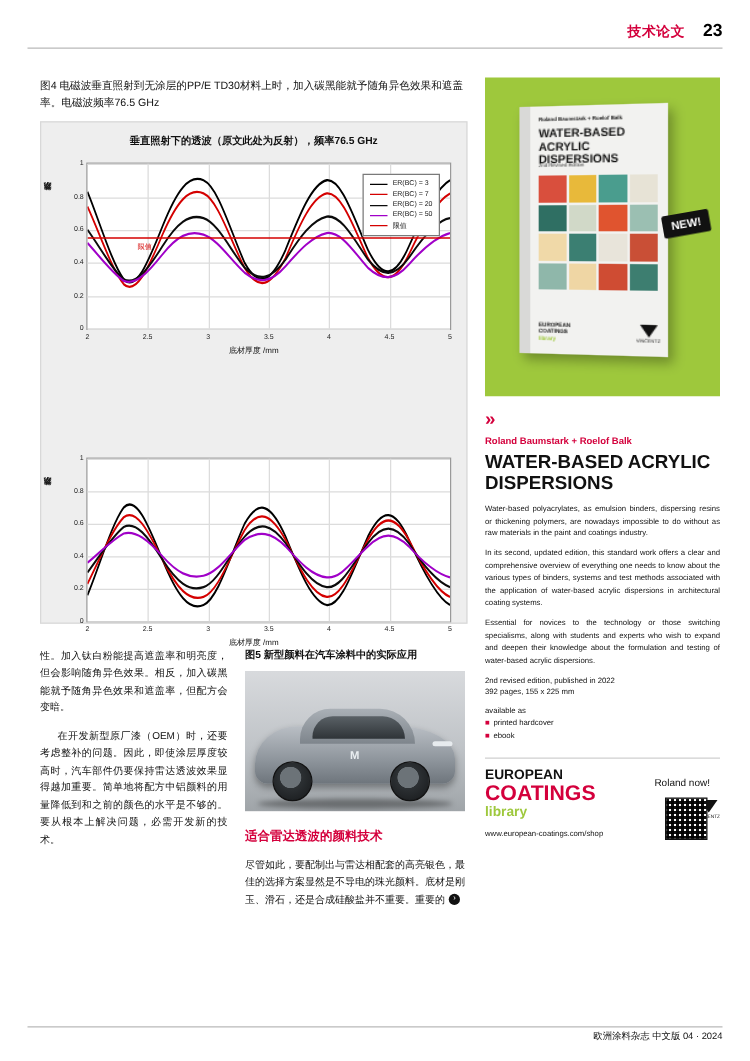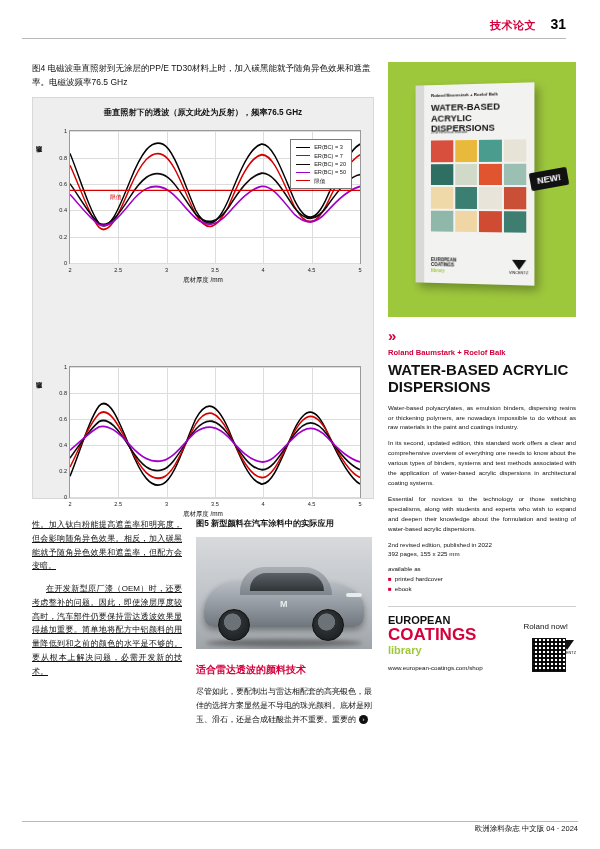--- a/index.html
+++ b/index.html
@@ -7,21 +7,21 @@
     width:600px;height:849px;
     background:#ffffff;
     font-family:"Liberation Sans", sans-serif;
     color:#1a1a1a;
     position:relative;
     overflow:hidden;
   }
   .page{position:absolute;inset:0;}
 
   
-  .hdr{position:absolute;left:0;right:12px;top:0;height:36px;}
+  .hdr{position:absolute;left:0;right:0;top:0;height:36px;}
   .hdr-title{
     position:absolute;right:52px;top:18px;
     font-size:11px;font-weight:bold;color:#d4003c;letter-spacing:.5px;
   }
   .hdr-num{
     position:absolute;right:22px;top:16px;
     font-size:14px;font-weight:bold;color:#000;
   }
   .hdr-rule{
     position:absolute;left:22px;right:22px;top:38px;height:1px;background:#b9b9b9;
@@ -73,21 +73,21 @@
     position:absolute;left:40px;top:62px;font-size:5.8px;color:#d40000;
   }
   .chart2-title{
     position:absolute;left:0;right:0;top:240px;text-align:center;
     font-size:8.2px;font-weight:bold;color:#111;
   }
 
   
   .bodycol{
     position:absolute;left:32px;top:518px;width:150px;
-    font-size:8px;line-height:1.72;color:#111;text-align:justify;text-decoration:underline;
+    font-size:8px;line-height:1.72;color:#111;text-align:justify;
   }
   .bodycol p{margin:0 0 9px 0;}
   .indent{text-indent:14px;}
 
   .rightcol2{
     position:absolute;left:196px;top:518px;width:176px;
   }
   .fig5-cap{font-size:8.2px;font-weight:bold;line-height:1.5;color:#111;margin-bottom:7px;}
   .car-photo{
     width:176px;height:112px;position:relative;overflow:hidden;background:#c9ccd0;
@@ -233,21 +233,21 @@
     position:absolute;right:22px;top:3px;font-size:7.5px;color:#111;margin-left:26px;
   }
 </style>
 </head>
 <body>
 
 <div class="page">
 
   <div class="hdr">
     <div class="hdr-title">技术论文</div>
-    <div class="hdr-num">31</div>
+    <div class="hdr-num">23</div>
     <div class="hdr-rule"></div>
   </div>
 
   <div class="leftcol">
     <div class="fig-cap">图4 电磁波垂直照射到无涂层的PP/E TD30材料上时，加入碳黑能就予随角异色效果和遮盖率。电磁波频率76.5 GHz</div>
 
     <div class="chartbox">
       <div class="chart-title">垂直照射下的透波（原文此处为反射），频率76.5 GHz</div>
 
       <div class="plot plot1">

